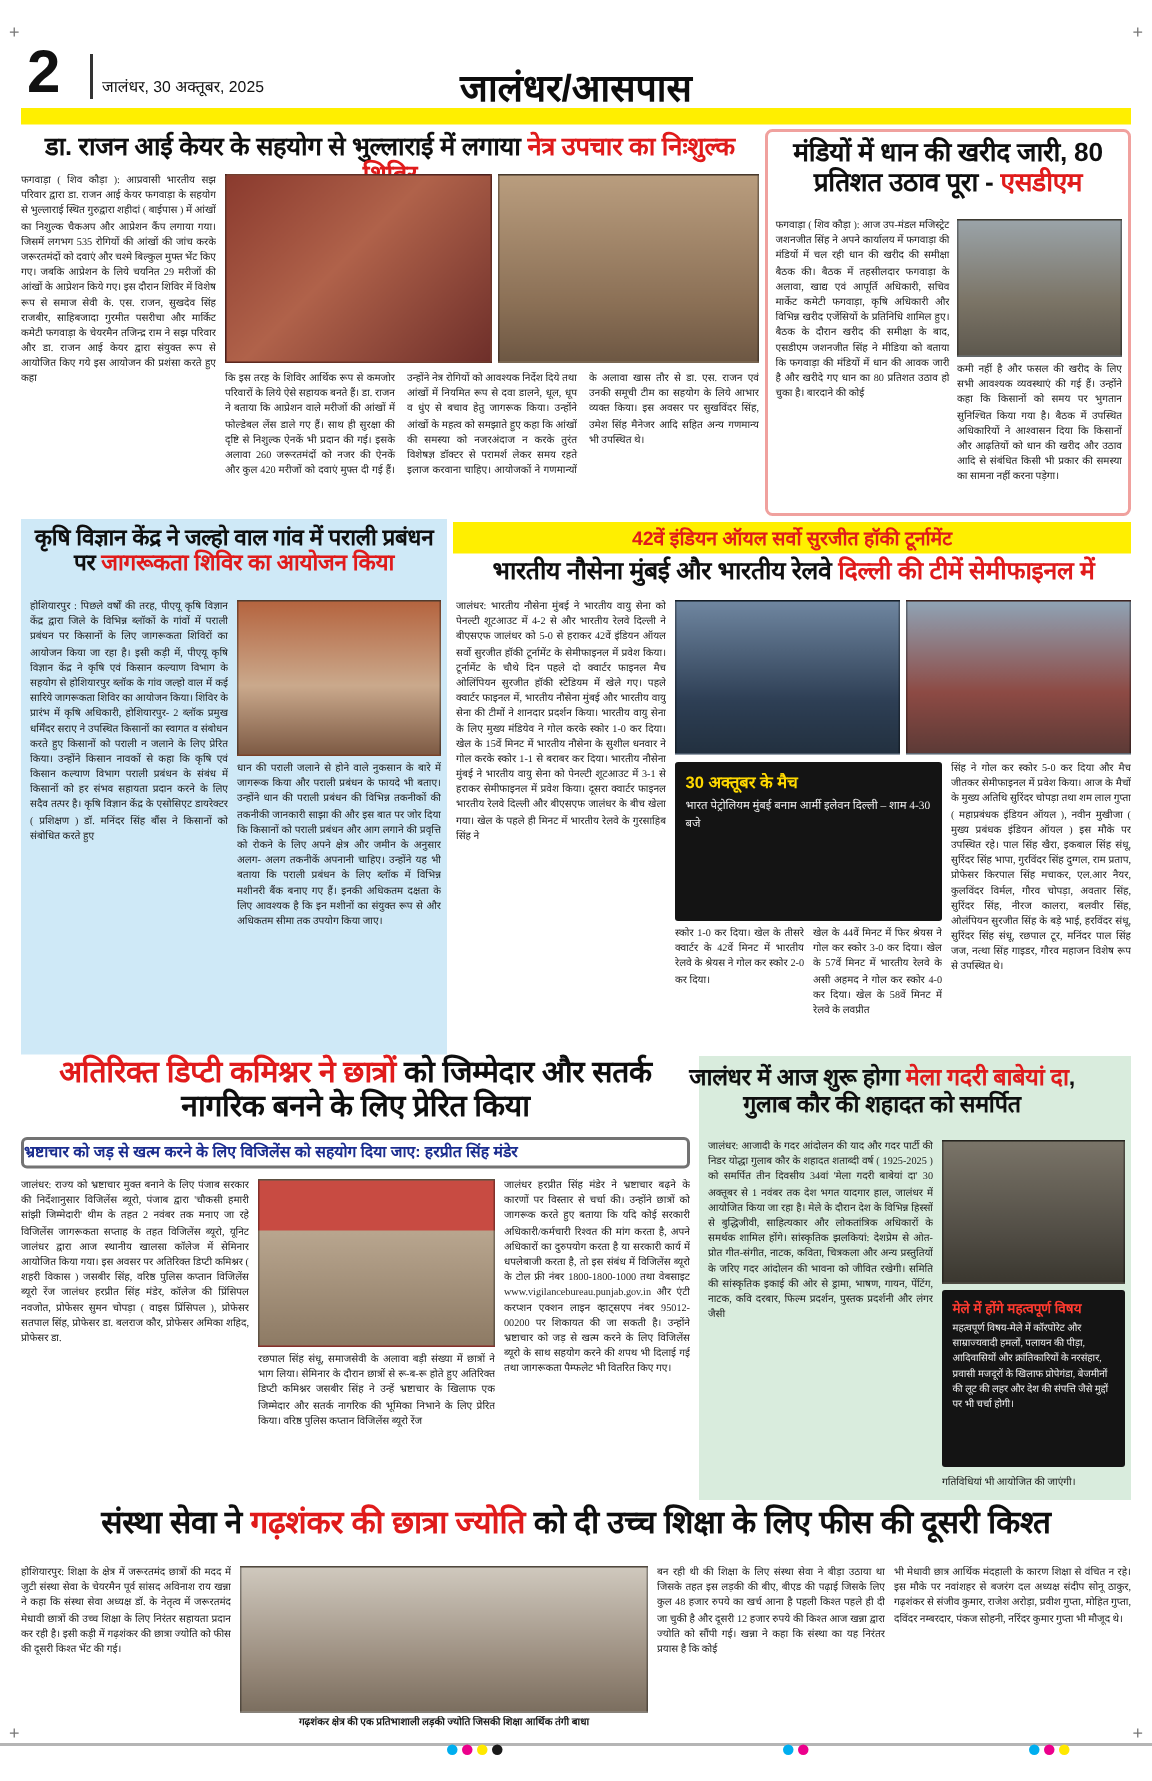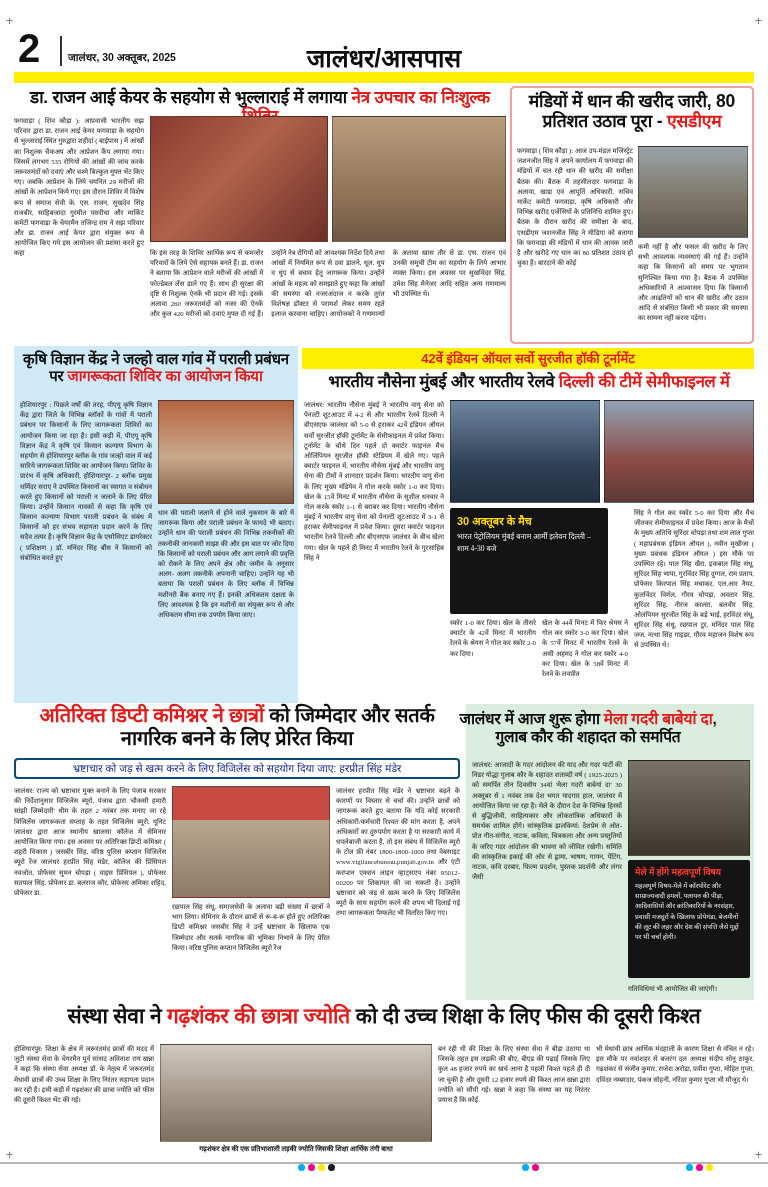--- a/index.html
+++ b/index.html
@@ -10,39 +10,39 @@
         font-size:6.8px;line-height:1.5;text-align:justify;color:#1b1b1b;overflow:hidden}
   .hl{position:absolute;font-family:"Liberation Sans","DejaVu Sans",sans-serif;
       font-weight:800;color:#0f0f0f;text-align:center;line-height:1.14;letter-spacing:-.2px}
   .red{color:#e01b1b}
   .photo{position:absolute;border:1px solid rgba(0,0,0,.35);box-sizing:border-box}
   .blackbox{position:absolute;background:#141414;color:#f1f1f1;border-radius:2px;
             padding:5px 7px;box-sizing:border-box;overflow:hidden}
   .colflow3{column-count:3;column-gap:8px;height:100%}
   .trim{position:absolute;color:#777;font-size:12px;font-weight:400}
   .dot{display:inline-block;width:7px;height:7px;border-radius:50%;margin-right:3px;vertical-align:middle}
-  .subhead{position:absolute;border:2px solid #0c4a6e;border-radius:4px;color:#1b2d8f;
-           font-weight:400;font-size:10.5px;text-align:center;line-height:17px;box-sizing:border-box}
+  .subhead{position:absolute;border:2px solid #737373;border-radius:4px;color:#1b2d8f;
+           font-weight:700;font-size:10.5px;text-align:left;line-height:17px;box-sizing:border-box}
   .boxtitle{font-weight:800;font-size:11px;color:#ffd900;margin-bottom:3px;
             font-family:"Liberation Sans","DejaVu Sans",sans-serif}
   .boxline{font-size:7.6px;line-height:1.6;font-family:"Liberation Serif","DejaVu Serif",serif}
 </style>
 </head>
 <body>
 
 <div class="page">
 
   <div class="trim" style="left:6px;top:14px">+</div>
   <div class="trim" style="right:6px;top:14px">+</div>
   <div class="trim" style="left:6px;top:1148px">+</div>
   <div class="trim" style="right:6px;top:1148px">+</div>
 
   <div class="abs" style="left:18px;top:26px;font-size:40px;font-weight:800;color:#111">2</div>
   <div class="abs" style="left:60px;top:36px;width:2px;height:30px;background:#333"></div>
-  <div class="abs" style="left:68px;top:50px;font-size:10.5px;font-weight:700;color:#111">जालंधर, 30 अक्तूबर, 2025</div>
+  <div class="abs" style="left:68px;top:50px;font-size:10.5px;font-weight:400;color:#111">जालंधर, 30 अक्तूबर, 2025</div>
   <div class="abs" style="left:0;right:0;top:40px;text-align:center;font-size:25px;font-weight:800;color:#0d0d0d">जालंधर/आसपास</div>
 
 
   <div class="abs" style="left:14px;top:72px;width:740px;height:11px;background:#ffef00"></div>
 
   <div class="hl" style="left:14px;top:88px;width:492px;height:26px;font-size:17px">
     <span>डा. राजन आई केयर के सहयोग से भुल्लाराई में लगाया </span><span class="red">नेत्र उपचार का निःशुल्क शिविर</span>
   </div>
   <div class="body" style="left:14px;top:116px;width:130px;height:228px">फगवाड़ा ( शिव कौड़ा ): आप्रवासी भारतीय सझ परिवार द्वारा डा. राजन आई केयर फगवाड़ा के सहयोग से भुल्लाराई स्थित गुरुद्वारा शहीदां ( बाईपास ) में आंखों का निशुल्क चैकअप और आप्रेशन कैंप लगाया गया। जिसमें लगभग 535 रोगियों की आंखों की जांच करके जरूरतमंदों को दवाएं और चश्मे बिल्कुल मुफ्त भेंट किए गए। जबकि आप्रेशन के लिये चयनित 29 मरीजों की आंखों के आप्रेशन किये गए। इस दौरान शिविर में विशेष रूप से समाज सेवी के. एस. राजन, सुखदेव सिंह राजबीर, साहिबजादा गुरमीत पसरीचा और मार्किट कमेटी फगवाड़ा के चेयरमैन तजिन्द्र राम ने सझ परिवार और डा. राजन आई केयर द्वारा संयुक्त रूप से आयोजित किए गये इस आयोजन की प्रशंसा करते हुए कहा</div>
   <div class="photo" style="left:150px;top:116px;width:178px;height:126px;background:linear-gradient(135deg,#8a3a2e,#b0624a 45%,#6e2f2a)"></div>
@@ -71,21 +71,21 @@
   <div class="body" style="left:20px;top:400px;width:132px;height:296px">होशियारपुर : पिछले वर्षों की तरह, पीएयू कृषि विज्ञान केंद्र द्वारा जिले के विभिन्न ब्लॉकों के गांवों में पराली प्रबंधन पर किसानों के लिए जागरूकता शिविरों का आयोजन किया जा रहा है। इसी कड़ी में, पीएयू कृषि विज्ञान केंद्र ने कृषि एवं किसान कल्याण विभाग के सहयोग से होशियारपुर ब्लॉक के गांव जल्हो वाल में कई सारिये जागरूकता शिविर का आयोजन किया। शिविर के प्रारंभ में कृषि अधिकारी, होशियारपुर- 2 ब्लॉक प्रमुख धर्मिंदर सराए ने उपस्थित किसानों का स्वागत व संबोधन करते हुए किसानों को पराली न जलाने के लिए प्रेरित किया। उन्होंने किसान नावकों से कहा कि कृषि एवं किसान कल्याण विभाग पराली प्रबंधन के संबंध में किसानों को हर संभव सहायता प्रदान करने के लिए सदैव तत्पर है। कृषि विज्ञान केंद्र के एसोसिएट डायरेक्टर ( प्रशिक्षण ) डॉ. मनिंदर सिंह बौंस ने किसानों को संबोधित करते हुए</div>
   <div class="photo" style="left:158px;top:400px;width:136px;height:104px;background:linear-gradient(180deg,#b5643f,#caa98c 55%,#7d5a44)"></div>
   <div class="body" style="left:158px;top:508px;width:136px;height:188px">धान की पराली जलाने से होने वाले नुकसान के बारे में जागरूक किया और पराली प्रबंधन के फायदे भी बताए। उन्होंने धान की पराली प्रबंधन की विभिन्न तकनीकों की तकनीकी जानकारी साझा की और इस बात पर जोर दिया कि किसानों को पराली प्रबंधन और आग लगाने की प्रवृत्ति को रोकने के लिए अपने क्षेत्र और जमीन के अनुसार अलग- अलग तकनीकें अपनानी चाहिए। उन्होंने यह भी बताया कि पराली प्रबंधन के लिए ब्लॉक में विभिन्न मशीनरी बैंक बनाए गए हैं। इनकी अधिकतम दक्षता के लिए आवश्यक है कि इन मशीनों का संयुक्त रूप से और अधिकतम सीमा तक उपयोग किया जाए।</div>
 
   <div class="hl" style="left:304px;top:372px;width:450px;height:24px;font-size:16.5px">
     <span>भारतीय नौसेना मुंबई और भारतीय रेलवे </span><span class="red">दिल्ली की टीमें सेमीफाइनल में</span>
   </div>
   <div class="body" style="left:304px;top:400px;width:140px;height:300px">जालंधर: भारतीय नौसेना मुंबई ने भारतीय वायु सेना को पेनल्टी शूटआउट में 4-2 से और भारतीय रेलवे दिल्ली ने बीएसएफ जालंधर को 5-0 से हराकर 42वें इंडियन ऑयल सर्वो सुरजीत हॉकी टूर्नामेंट के सेमीफाइनल में प्रवेश किया। टूर्नामेंट के चौथे दिन पहले दो क्वार्टर फाइनल मैच ओलिंपियन सुरजीत हॉकी स्टेडियम में खेले गए। पहले क्वार्टर फाइनल में, भारतीय नौसेना मुंबई और भारतीय वायु सेना की टीमों ने शानदार प्रदर्शन किया। भारतीय वायु सेना के लिए मुख्य मंडियेव ने गोल करके स्कोर 1-0 कर दिया। खेल के 15वें मिनट में भारतीय नौसेना के सुशील धनवार ने गोल करके स्कोर 1-1 से बराबर कर दिया। भारतीय नौसेना मुंबई ने भारतीय वायु सेना को पेनल्टी शूटआउट में 3-1 से हराकर सेमीफाइनल में प्रवेश किया। दूसरा क्वार्टर फाइनल भारतीय रेलवे दिल्ली और बीएसएफ जालंधर के बीच खेला गया। खेल के पहले ही मिनट में भारतीय रेलवे के गुरसाहिब सिंह ने</div>
   <div class="photo" style="left:450px;top:400px;width:150px;height:103px;background:linear-gradient(180deg,#6f86a0,#2e3f55 65%,#22303f)"></div>
   <div class="photo" style="left:604px;top:400px;width:150px;height:103px;background:linear-gradient(180deg,#8fa3b5,#8d4a44 60%,#5c3a36)"></div>
-  <div class="blackbox" style="left:450px;top:508px;width:158px;height:106px">
+  <div class="blackbox" style="left:450px;top:508px;width:178px;height:106px">
     <div class="boxtitle">30 अक्तूबर के मैच</div>
     <div class="boxline" style="margin-bottom:3px">भारत पेट्रोलियम मुंबई बनाम आर्मी इलेवन दिल्ली – शाम 4-30 बजे</div>
   </div>
   <div class="body" style="left:450px;top:618px;width:86px;height:82px">स्कोर 1-0 कर दिया। खेल के तीसरे क्वार्टर के 42वें मिनट में भारतीय रेलवे के श्रेयस ने गोल कर स्कोर 2-0 कर दिया।</div>
   <div class="body" style="left:542px;top:618px;width:86px;height:82px">खेल के 44वें मिनट में फिर श्रेयस ने गोल कर स्कोर 3-0 कर दिया। खेल के 57वें मिनट में भारतीय रेलवे के असी अहमद ने गोल कर स्कोर 4-0 कर दिया। खेल के 58वें मिनट में रेलवे के लवप्रीत</div>
   <div class="body" style="left:634px;top:508px;width:120px;height:192px">सिंह ने गोल कर स्कोर 5-0 कर दिया और मैच जीतकर सेमीफाइनल में प्रवेश किया। आज के मैचों के मुख्य अतिथि सुरिंदर चोपड़ा तथा शम लाल गुप्ता ( महाप्रबंधक इंडियन ऑयल ), नवीन मुखीजा ( मुख्य प्रबंधक इंडियन ऑयल ) इस मौके पर उपस्थित रहे। पाल सिंह खैरा, इकबाल सिंह संधू, सुरिंदर सिंह भापा, गुरविंदर सिंह दुग्गल, राम प्रताप, प्रोफेसर किरपाल सिंह मचाकर, एल.आर नैयर, कुलविंदर विर्मल, गौरव चोपड़ा, अवतार सिंह, सुरिंदर सिंह, नीरज कालरा, बलवीर सिंह, ओलंपियन सुरजीत सिंह के बड़े भाई, हरविंदर संधू, सुरिंदर सिंह संधू, रछपाल टूर, मनिंदर पाल सिंह जज, नत्था सिंह गाइडर, गौरव महाजन विशेष रूप से उपस्थित थे।</div>
 
   <div class="hl" style="left:14px;top:704px;width:446px;height:50px;font-size:20px">
     <span class="red">अतिरिक्त डिप्टी कमिश्नर ने छात्रों</span><span> को जिम्मेदार और सतर्क नागरिक बनने के लिए प्रेरित किया</span>
   </div>

